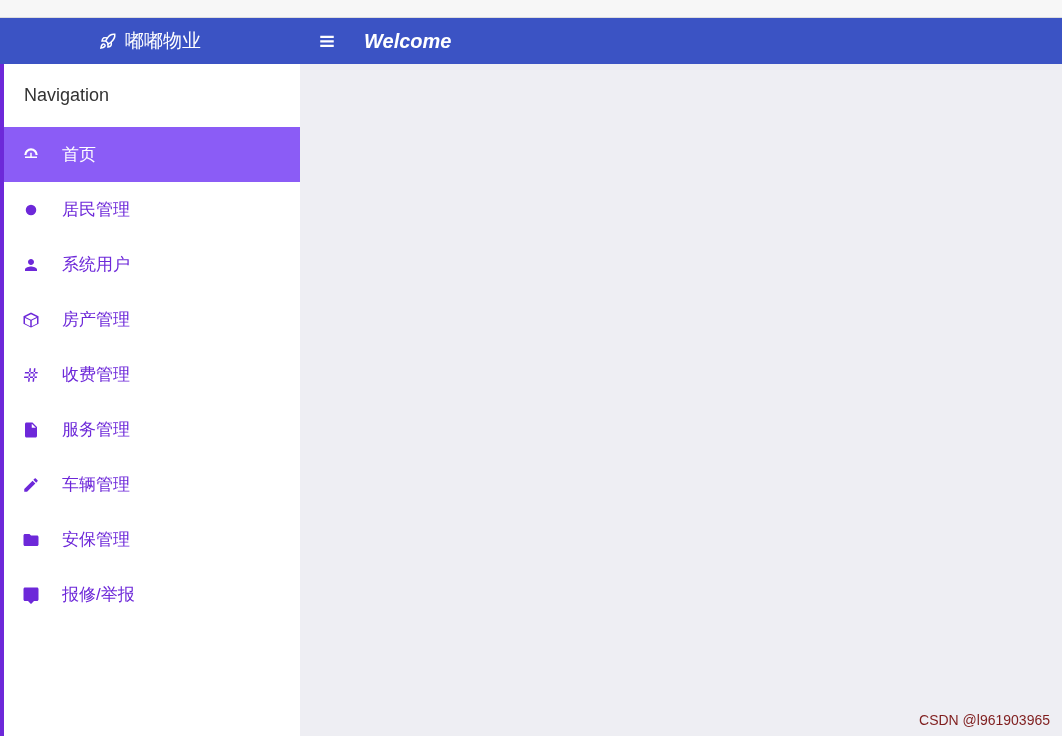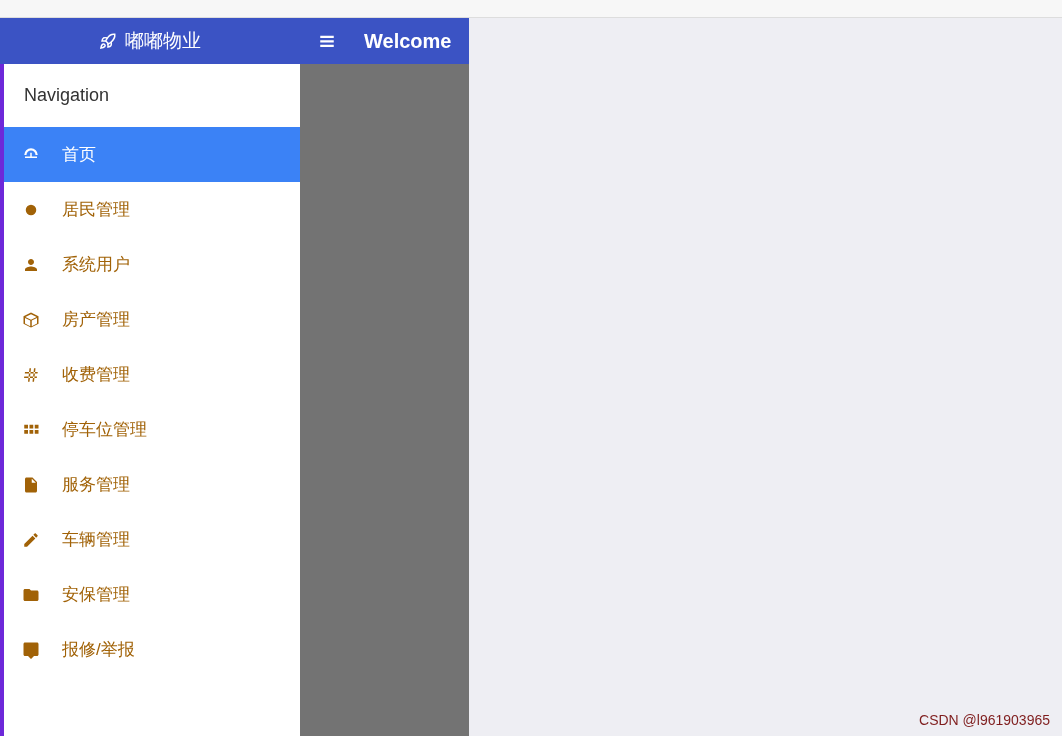--- a/index.html
+++ b/index.html
@@ -60,44 +60,45 @@
     }
     .nav-list {
       list-style: none;
       flex: 1;
       overflow-y: auto;
     }
     .nav-item {
       display: flex;
       align-items: center;
       padding: 16px 18px;
-      color: #a16207;
+      color: #6d28d9;
       cursor: pointer;
       font-size: 17px;
       gap: 22px;
     }
     .nav-item.active {
-      background: #3b82f6;
+      background: #8b5cf6;
       color: #fff;
       margin-left: -4px;
       padding-left: 22px;
     }
     .nav-icon {
       width: 18px;
       height: 18px;
       display: flex;
       align-items: center;
       justify-content: center;
       flex-shrink: 0;
     }
     .main {
       flex: 1;
       display: flex;
-      flex-direction: row;
-      background: #737373;
+      flex-direction: column;
+      background: #1d4ed8;
+      font-style: italic;
     }
     .main-header {
       background: #3b53c4;
       color: #fff;
       height: 46px;
       display: flex;
       align-items: center;
       padding: 0 18px;
       gap: 28px;
     }
@@ -181,33 +182,20 @@
         <span class="nav-icon">
           <svg viewBox="0 0 24 24" fill="currentColor">
               <path d="M10 3L8 21h2l2-18h-2zm6 0l-2 18h2l2-18h-2zM4 8h17l-.3 2H3.7L4 8zm-1 6h17l-.3 2H2.7L3 14z"></path>
             </svg>
         </span>
         <span>收费管理</span>
       </li>
       <li class="nav-item">
         <span class="nav-icon">
           <svg viewBox="0 0 24 24" fill="currentColor">
-              <rect x="3" y="5" width="5" height="5"></rect>
-              <rect x="10" y="5" width="5" height="5"></rect>
-              <rect x="17" y="5" width="5" height="5"></rect>
-              <rect x="3" y="12" width="5" height="5"></rect>
-              <rect x="10" y="12" width="5" height="5"></rect>
-              <rect x="17" y="12" width="5" height="5"></rect>
-            </svg>
-        </span>
-        <span>停车位管理</span>
-      </li>
-      <li class="nav-item">
-        <span class="nav-icon">
-          <svg viewBox="0 0 24 24" fill="currentColor">
               <path d="M14 2H6c-1.1 0-2 .9-2 2v16c0 1.1.9 2 2 2h12c1.1 0 2-.9 2-2V8l-6-6zm-1 7V3.5L18.5 9H13z"></path>
             </svg>
         </span>
         <span>服务管理</span>
       </li>
       <li class="nav-item">
         <span class="nav-icon">
           <svg viewBox="0 0 24 24" fill="currentColor">
               <path d="M3 17.25V21h3.75L17.81 9.94l-3.75-3.75L3 17.25zM20.71 7.04c.39-.39.39-1.02 0-1.41l-2.34-2.34c-.39-.39-1.02-.39-1.41 0l-1.83 1.83 3.75 3.75 1.83-1.83z"></path>
             </svg>

